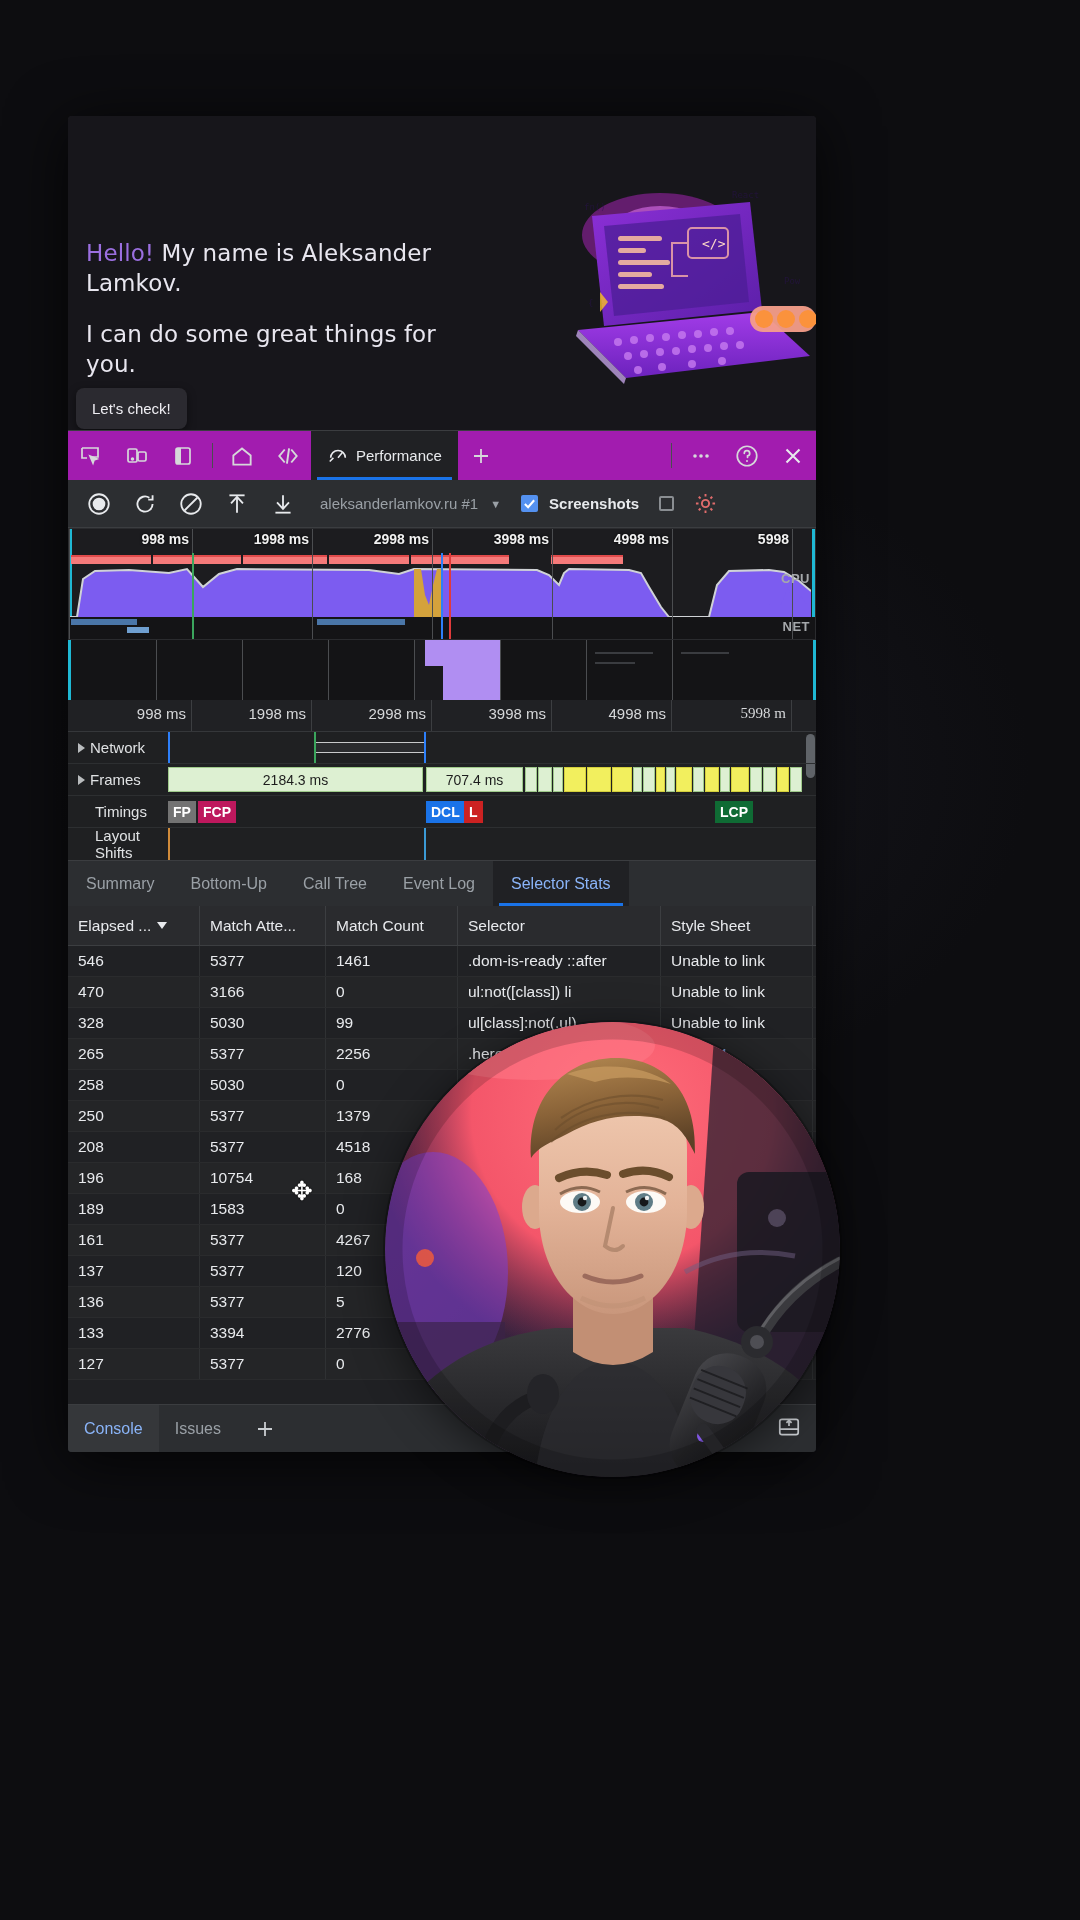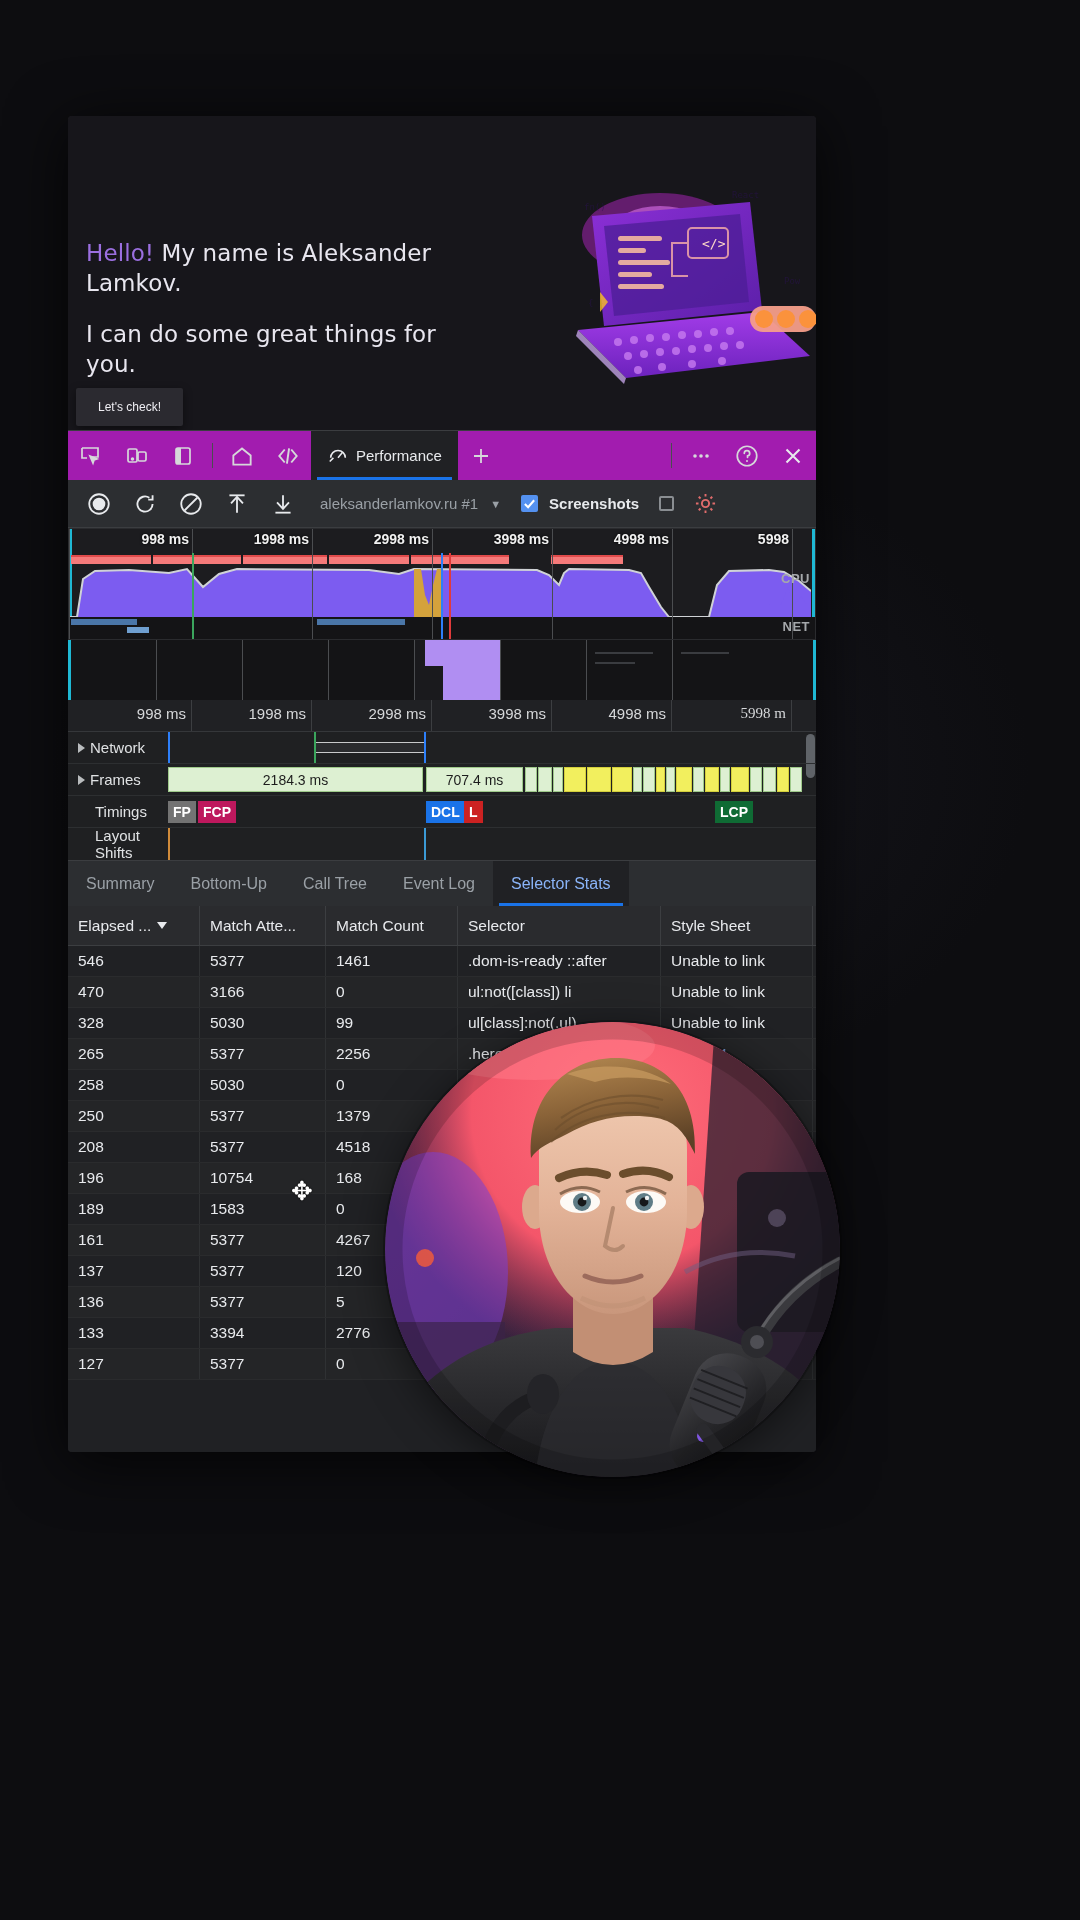--- a/index.html
+++ b/index.html
@@ -48,23 +48,23 @@
     letter-spacing: .1px;
   }
   .hero-hello { color: #9b6fe0; }
   .hero-text .p2 { margin-top: 20px; }
   .hero-btn {
     position: absolute;
     left: 8px; top: 272px;
     background: #2b2a30;
     color: #efeef3;
     border: none;
-    border-radius: 2px;
-    padding: 12px 22px;
-    font-size: 12px;
+    border-radius: 8px;
+    padding: 12px 16px;
+    font-size: 15px;
     font-family: "Liberation Sans", sans-serif;
     box-shadow: 0 3px 10px rgba(0,0,0,.45);
     cursor: pointer;
   }
   
   .hero-art {
     position: absolute;
     right: -6px; top: 64px;
     width: 330px; height: 250px;
   }
@@ -804,20 +804,42 @@
         <div class="grow">
           <div class="gc c0">127</div>
           <div class="gc c1">5377</div>
           <div class="gc c2">0</div>
           <div class="gc c3"></div>
           <div class="gc c4"></div>
         </div>
       </div>
   </div>
 
+  <div id="drawer">
+    <div class="dtab active">
+        <span>Console</span>
+      </div>
+    <div class="dtab">
+        <span>Issues</span>
+      </div>
+    <div class="dtab">
+      <svg width="24" height="24" viewBox="0 0 24 24" stroke="#c9cdd1" stroke-width="1.8">
+          <path d="M12 5v14M5 12h14"></path>
+        </svg>
+    </div>
+    <div class="drawer-right">
+      <div>
+        <svg width="26" height="26" viewBox="0 0 24 24" fill="none" stroke="#c9cdd1" stroke-width="1.6">
+          <rect x="3.5" y="5" width="17" height="14" rx="2"></rect>
+          <path d="M3.5 14h17"></path>
+            <path d="M12 11V6M9.6 8.2 12 5.8l2.4 2.4"></path>
+        </svg>
+      </div>
+    </div>
+  </div>
 </div>
 
 <div class="cursor-move">✥</div>
 
 <div id="webcam">
   <svg viewBox="0 0 455 455" width="455" height="455">
     <defs>
       <clipPath id="circ">
           <circle cx="227.5" cy="227.5" r="227.5"></circle>
         </clipPath>

